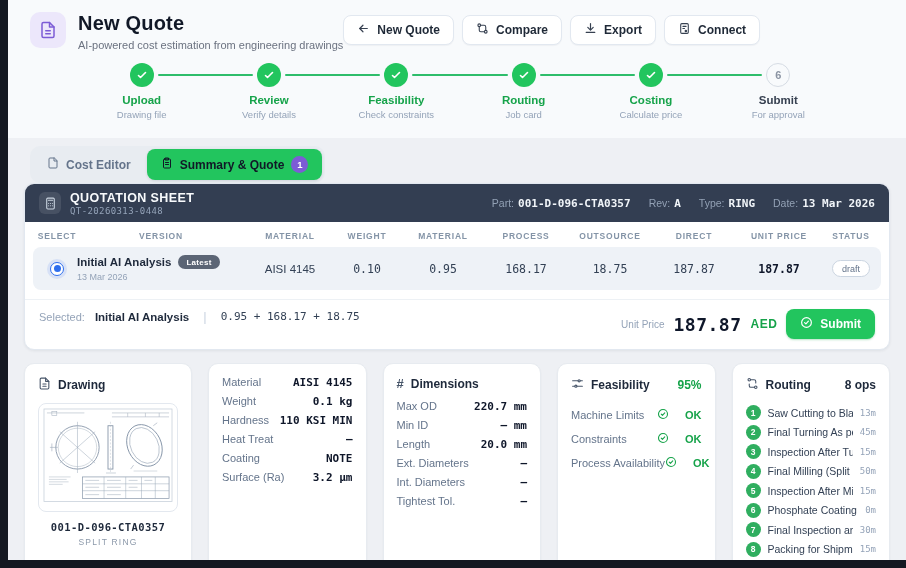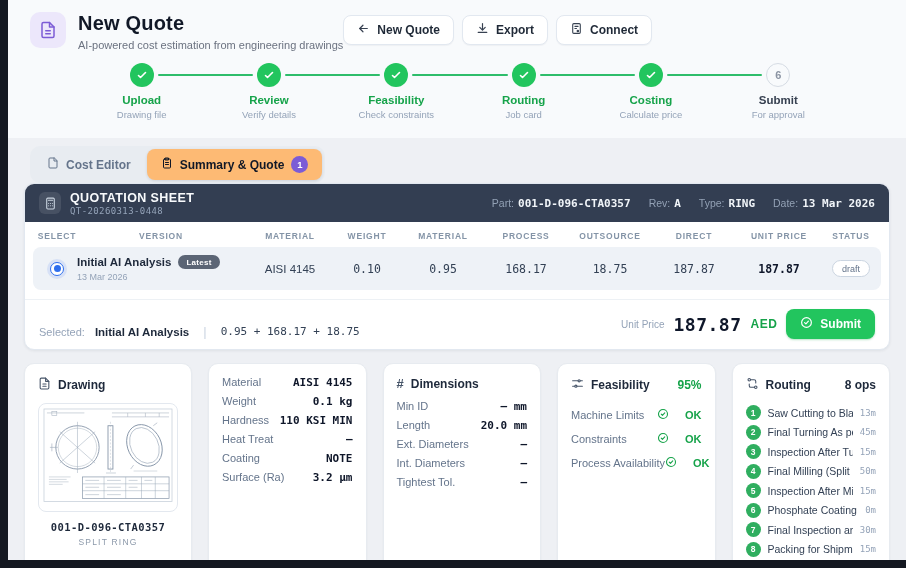--- a/index.html
+++ b/index.html
@@ -58,21 +58,21 @@
   .step-sub { font-size:9.5px; color:#94a3b8; margin-top:3px; }
 
   
   .tabs-row { padding: 8px 16px 0 22px; }
   .segmented { display:inline-flex; background:#e8ecf1; border-radius:10px; padding:3px; gap:2px; }
   .tab {
     display:flex; align-items:center; gap:7px; padding:7px 14px; border-radius:8px;
     font-size:12px; font-weight:bold; color:#64748b; cursor:pointer; border:none; background:transparent;
     font-family:"Liberation Sans", sans-serif;
   }
-  .tab.active { background:#fdba74; color:#111827; box-shadow:0 1px 3px rgba(15,23,42,.12);justify-content:space-between; }
+  .tab.active { background:#22c55e; color:#111827; box-shadow:0 1px 3px rgba(15,23,42,.12);justify-content:space-between; }
   .tab-badge {
     width:17px; height:17px; border-radius:50%; background:#7c5cd6; color:#fff;
     font-size:9.5px; font-weight:bold; display:flex; align-items:center; justify-content:center;
   }
 
   
   .quote-panel {
     margin: 0 16px 0 16px; background:#fff; border-radius:10px; overflow:hidden;
     border:1px solid #e2e8f0; box-shadow:0 1px 3px rgba(15,23,42,.07);
   }
@@ -113,21 +113,21 @@
     background:#5b6575; color:#fff; font-size:8px; font-weight:bold;
     padding:2.5px 8px; border-radius:999px; letter-spacing:.3px;
   }
   .version-date { font-size:9px; color:#94a3b8; margin-top:3px; }
   .status-pill {
     display:inline-block; border:1px solid #cbd5e1; color:#64748b; font-size:9px;
     padding:2.5px 9px; border-radius:999px; background:#fff;
   }
 
   .q-footer {
-    display:flex; justify-content:space-between; align-items:flex-end;
+    display:flex; justify-content:space-between; align-items:flex-start;
     border-top:1px solid #edf1f5; margin-top:9px; padding: 9px 14px 10px 14px;
   }
   .qf-left { display:flex; align-items:center; gap:10px; }
   .qf-selected-label { font-size:11px; color:#94a3b8; }
   .qf-selected-value { font-size:11.5px; font-weight:bold; color:#1e293b; }
   .qf-div { color:#cbd5e1; font-size:13px; padding:0 4px; }
   .qf-formula { font-size:11px; color:#334155; }
   .qf-right { display:flex; align-items:center; gap:9px; }
   .qf-price-label { font-size:10px; color:#94a3b8; }
   .qf-price { font-size:18px; font-weight:bold; color:#0f172a; letter-spacing:.5px; }
@@ -197,20 +197,29 @@
           <div class="page-subtitle">AI-powered cost estimation from engineering drawings</div>
         </div>
       </div>
       <div class="topbar-actions">
         <button class="tbtn">
           <span><svg width="13" height="13" viewBox="0 0 24 24" fill="none" stroke="currentColor" stroke-width="2.2" stroke-linecap="round" stroke-linejoin="round">
                 <path d="M19 12H5"></path>
                 <path d="M11 18l-6-6 6-6"></path>
               </svg></span>
           <span>New Quote</span>
+        </button>
+        <button class="tbtn">
+          <span><svg width="13" height="13" viewBox="0 0 24 24" fill="none" stroke="currentColor" stroke-width="2" stroke-linecap="round" stroke-linejoin="round">
+                <circle cx="6" cy="6" r="2.5"></circle>
+                <circle cx="18" cy="18" r="2.5"></circle>
+                <path d="M8.5 6H15a3 3 0 0 1 3 3v6"></path>
+                <path d="M15.5 18H9a3 3 0 0 1-3-3V9"></path>
+              </svg></span>
+          <span>Compare</span>
         </button>
         <button class="tbtn">
           <span><svg width="13" height="13" viewBox="0 0 24 24" fill="none" stroke="currentColor" stroke-width="2.2" stroke-linecap="round" stroke-linejoin="round">
                 <path d="M12 3v11"></path>
                 <path d="M7 10l5 5 5-5"></path>
                 <path d="M4 19h16"></path>
               </svg></span>
           <span>Export</span>
         </button>
         <button class="tbtn">
@@ -447,20 +456,24 @@
           <span class="kv-value mono">3.2 µm</span>
         </div>
     </div>
 
     <div class="card kv">
       <div class="card-head">
         <span class="hash">#</span>
         <span class="card-title">Dimensions</span>
       </div>
       <div class="kv-row">
+          <span class="kv-label">Max OD</span>
+          <span class="kv-value mono">220.7 mm</span>
+        </div>
+      <div class="kv-row">
           <span class="kv-label">Min ID</span>
           <span class="kv-value mono">– mm</span>
         </div>
       <div class="kv-row">
           <span class="kv-label">Length</span>
           <span class="kv-value mono">20.0 mm</span>
         </div>
       <div class="kv-row">
           <span class="kv-label">Ext. Diameters</span>
           <span class="kv-value mono">–</span>

